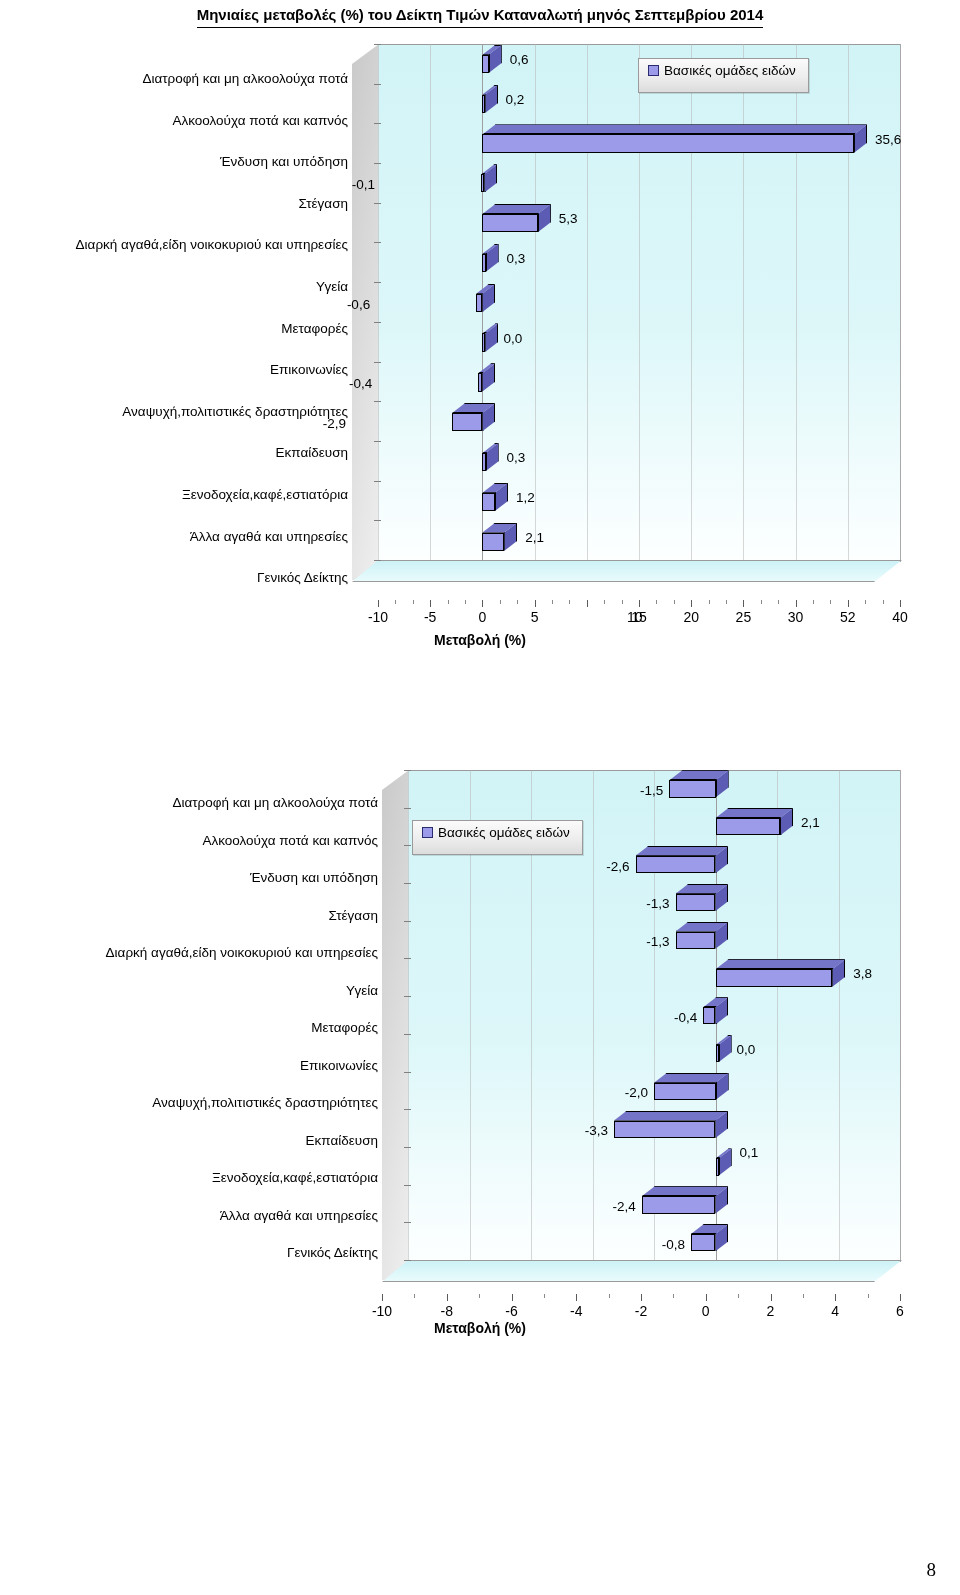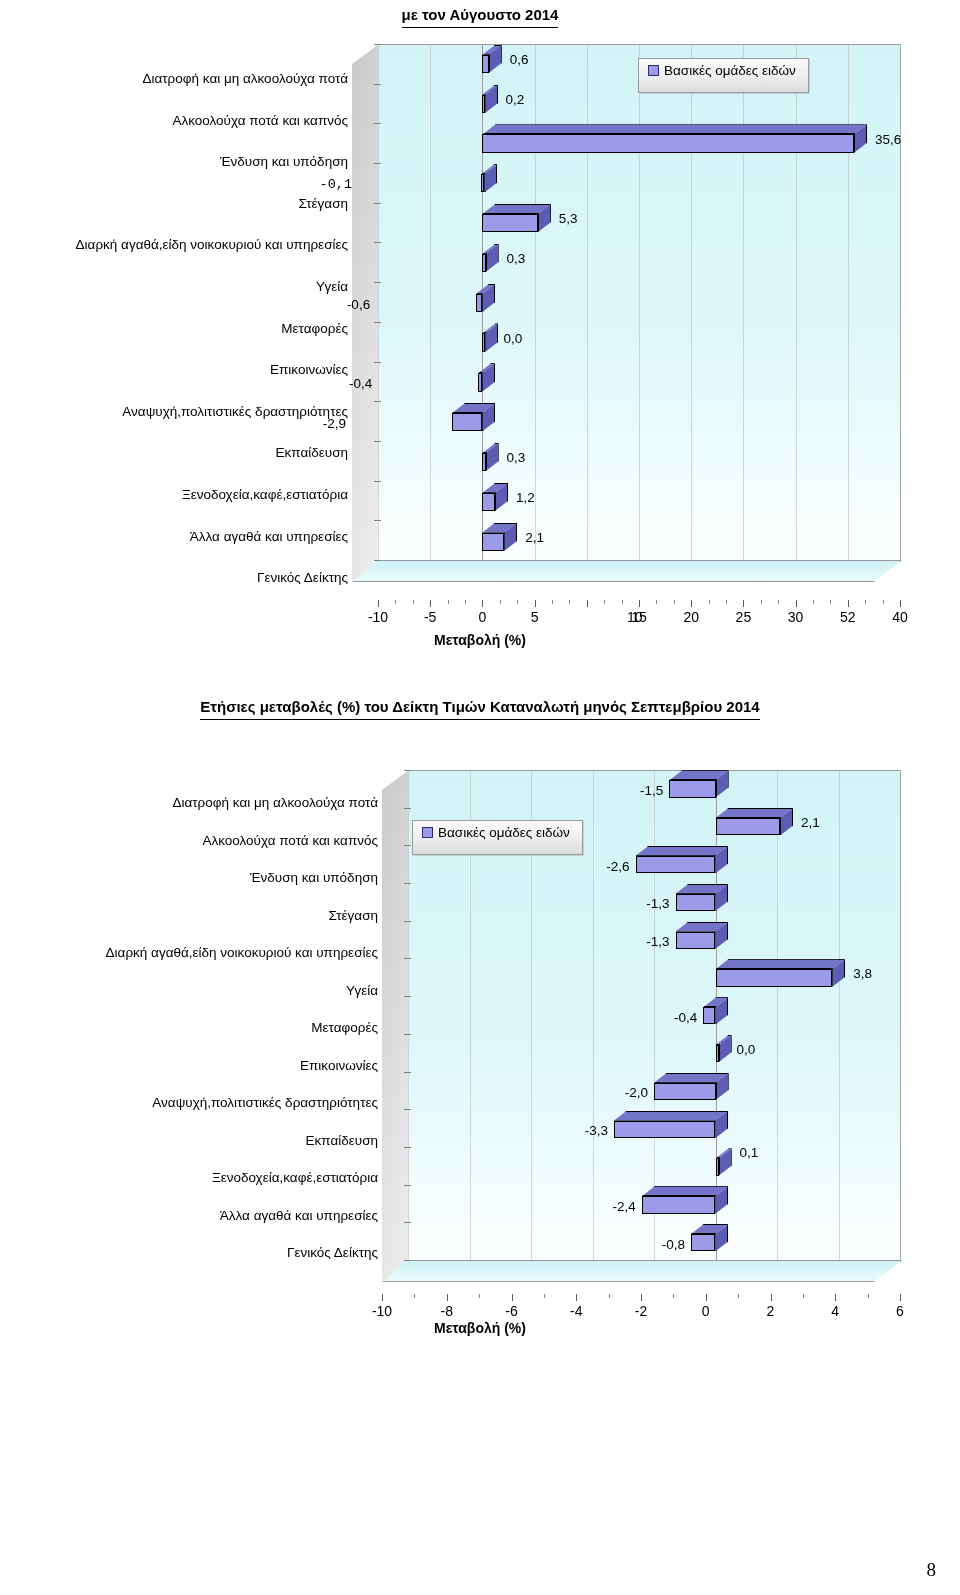--- a/index.html
+++ b/index.html
@@ -115,21 +115,21 @@
     position:absolute;right:24px;bottom:14px;
     font-family:"Liberation Serif","DejaVu Serif",serif;font-size:19px;color:#000;
   }
 </style>
 </head>
 <body>
 
 <div class="chart-block" id="block-0" style="top:0;">
 
   <div class="chart-title" style="padding-top:4px;">
-    <span class="line"><span>με τον Αύγουστο 2014</span></span>
+    <span class="line"><span>Μηνιαίες μεταβολές (%) του Δείκτη Τιμών Καταναλωτή μηνός Σεπτεμβρίου  2014</span></span>
   </div>
 
   <div class="cat-labels" id="cats-0" style="left: 0px; top: 0px; width: 348px; height: 618.8px;">
       <div class="cat" style="top: 78px;">Διατροφή και μη αλκοολούχα ποτά</div>
       <div class="cat" style="top: 119.6px;">Αλκοολούχα ποτά και καπνός</div>
       <div class="cat" style="top: 161.2px;">Ένδυση και υπόδηση</div>
       <div class="cat" style="top: 202.8px;">Στέγαση</div>
       <div class="cat" style="top: 244.4px;">Διαρκή αγαθά,είδη νοικοκυριού και υπηρεσίες</div>
       <div class="cat" style="top: 286px;">Υγεία</div>
       <div class="cat" style="top: 327.6px;">Μεταφορές</div>
@@ -186,21 +186,21 @@
         <div class="top" style="left: 0px; top: -10px; width: 384.664px; height: 10px; clip-path: polygon(13px 0px, 100% 0px, 371.664px 100%, 0px 100%);"></div>
         <div class="side" style="left: 371.664px; top: -10px; width: 13px; height: 28.2585px; clip-path: polygon(0px 10px, 100% 0px, 100% 18.2585px, 0px 100%);"></div>
         <div class="face"></div>
       </div>
       <div class="bar-label" style="z-index: 60; left: 523.064px; top: 94.5385px;">35,6</div>
       <div class="bar" style="left: 129.356px; top: 130.225px; width: 3px; height: 18.2585px; z-index: 8;">
         <div class="top" style="left: 0px; top: -10px; width: 16px; height: 10px; clip-path: polygon(13px 0px, 100% 0px, 3px 100%, 0px 100%);"></div>
         <div class="side" style="left: 3px; top: -10px; width: 13px; height: 28.2585px; clip-path: polygon(0px 10px, 100% 0px, 100% 18.2585px, 0px 100%);"></div>
         <div class="face"></div>
       </div>
-      <div class="bar-label" style="z-index: 60; right: 448px; top: 140.354px; font-family: Liberation Mono, monospace;">-0,1</div>
+      <div class="bar-label" style="z-index: 60; right: 425px; top: 140.354px;">-0,1</div>
       <div class="bar" style="left: 130.4px; top: 170.04px; width: 55.332px; height: 18.2585px; z-index: 9;">
         <div class="top" style="left: 0px; top: -10px; width: 68.332px; height: 10px; clip-path: polygon(13px 0px, 100% 0px, 55.332px 100%, 0px 100%);"></div>
         <div class="side" style="left: 55.332px; top: -10px; width: 13px; height: 28.2585px; clip-path: polygon(0px 10px, 100% 0px, 100% 18.2585px, 0px 100%);"></div>
         <div class="face"></div>
       </div>
       <div class="bar-label" style="z-index: 60; left: 206.732px; top: 174.169px;">5,3</div>
       <div class="bar" style="left: 130.4px; top: 209.855px; width: 3.132px; height: 18.2585px; z-index: 10;">
         <div class="top" style="left: 0px; top: -10px; width: 16.132px; height: 10px; clip-path: polygon(13px 0px, 100% 0px, 3.132px 100%, 0px 100%);"></div>
         <div class="side" style="left: 3.132px; top: -10px; width: 13px; height: 28.2585px; clip-path: polygon(0px 10px, 100% 0px, 100% 18.2585px, 0px 100%);"></div>
         <div class="face"></div>
@@ -299,21 +299,20 @@
       <div class="major" style="left: 522px;"></div>
       <div class="xlab" style="left: 522px;">40</div>
     </div>
 
   <div class="axis-title" id="axistitle-0" style="top: 632px; left: 0px;">Μεταβολή (%)</div>
 </div>
 
 <div class="chart-block" id="block-1" style="top:690px;">
 
   <div class="chart-title" style="padding-top:6px;">
-    <span class="line"><span>Ετήσιες μεταβολές (%) του  Δείκτη Τιμών Καταναλωτή μηνός Σεπτεμβρίου 2014</span></span>
   </div>
 
   <div class="cat-labels" id="cats-1" style="left: 0px; top: 0px; width: 378px; height: 599.5px;">
       <div class="cat" style="top: 112px;">Διατροφή και μη αλκοολούχα ποτά</div>
       <div class="cat" style="top: 149.5px;">Αλκοολούχα ποτά και καπνός</div>
       <div class="cat" style="top: 187px;">Ένδυση και υπόδηση</div>
       <div class="cat" style="top: 224.5px;">Στέγαση</div>
       <div class="cat" style="top: 262px;">Διαρκή αγαθά,είδη νοικοκυριού και υπηρεσίες</div>
       <div class="cat" style="top: 299.5px;">Υγεία</div>
       <div class="cat" style="top: 337px;">Μεταφορές</div>

